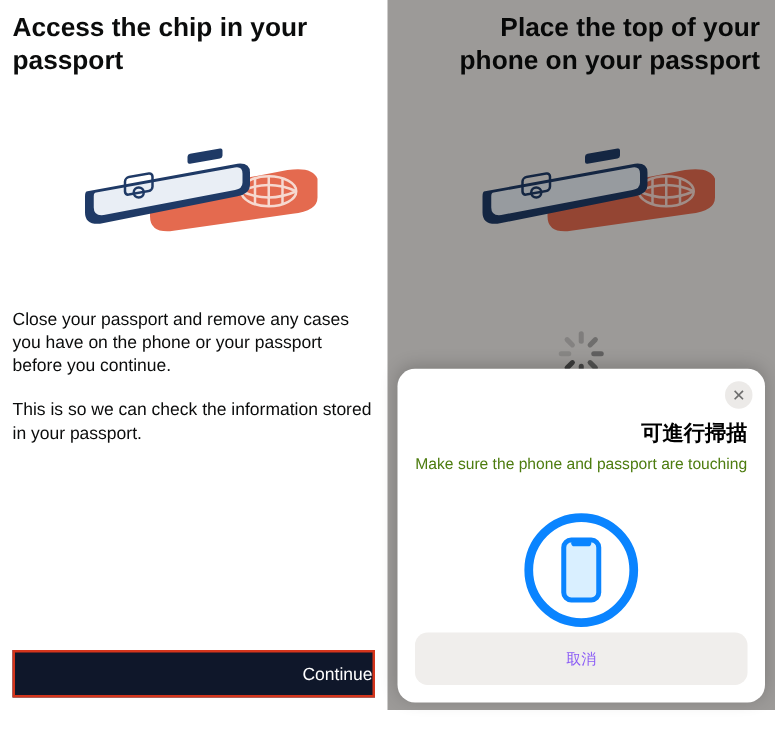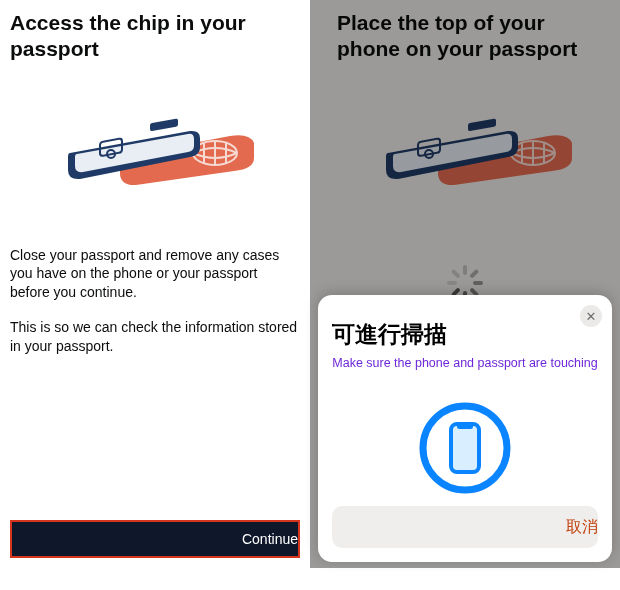--- a/index.html
+++ b/index.html
@@ -21,20 +21,21 @@
     .panel-left {
       padding: 10px 10px 0 10px;
     }
     .panel-right {
       background: #9c9a98;
     }
     .panel-right-content {
       padding: 10px 12px 0 27px;
       filter: brightness(0.65);
       pointer-events: none;
+      text-align: right;
     }
     .title {
       font-size: 21px;
       font-weight: 700;
       color: #0b0c0c;
       line-height: 1.25;
       margin-bottom: 50px;
     }
     .illustration-wrap {
       display: flex;
@@ -110,50 +111,49 @@
       background: #eceae8;
       color: #6e6e6e;
       font-size: 13px;
       display: flex;
       align-items: center;
       justify-content: center;
       cursor: pointer;
       border: none;
     }
     .sheet-title {
-      text-align: left;
-      font-size: 23px;
+      text-align: right;
+      font-size: 17px;
       font-weight: 600;
       color: #000;
-      margin-top: 8px;
+      margin-top: 24px;
     }
     .sheet-subtitle {
       text-align: center;
       font-size: 12.5px;
-      color: #6d28d9;
+      color: #4d7c0f;
       margin-top: 6px;
     }
     .sheet-icon-wrap {
       display: flex;
       justify-content: center;
       margin-top: 30px;
     }
     .cancel-button {
       position: absolute;
       bottom: 14px;
       left: 14px;
       right: 14px;
       height: 42px;
       border-radius: 10px;
       background: #f0eeec;
       border: none;
-      font-size: 16px;
-      color: #c2410c;
+      font-size: 12px;
+      color: #8b5cf6;
       cursor: pointer;
-      text-align: right;
     }
   </style>
 </head>
 <body>
 
 <div class="panel panel-left">
   <h1 class="title">Access the chip in your passport</h1>
 
   <div class="illustration-wrap">
     <svg width="210" height="78" viewBox="0 0 210 78">

